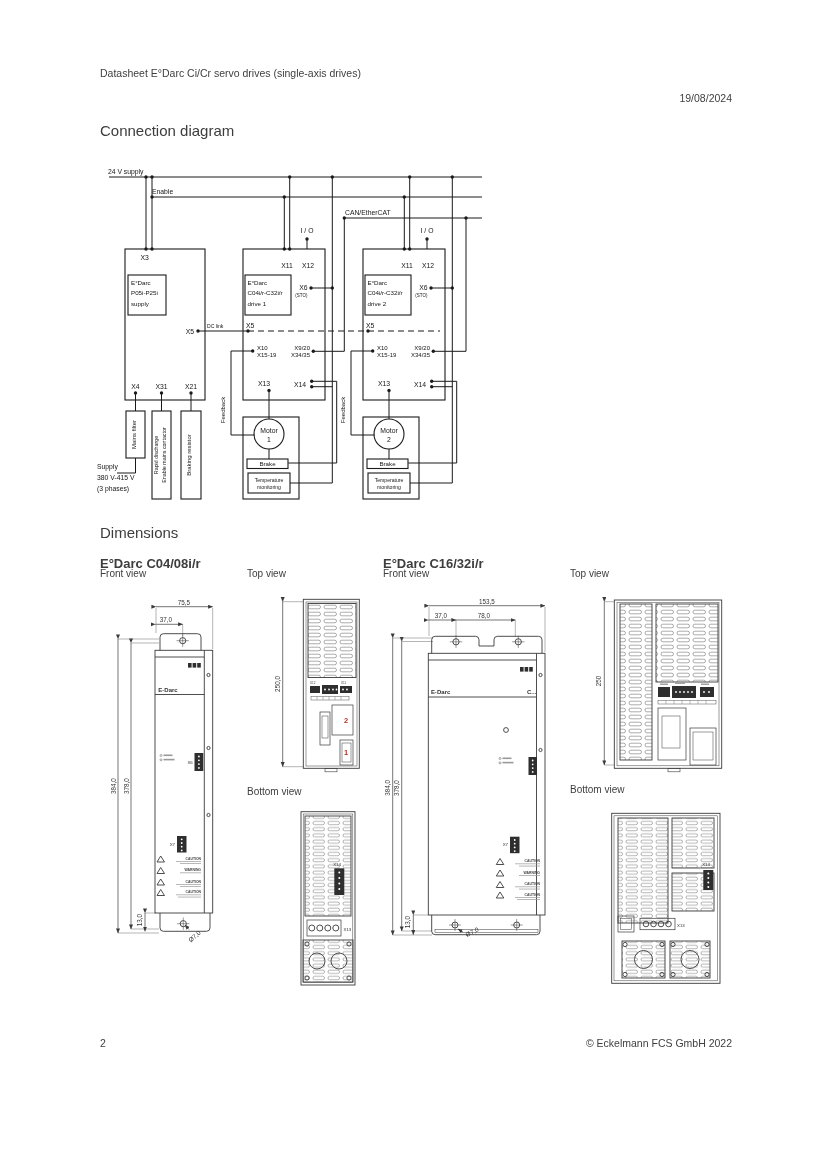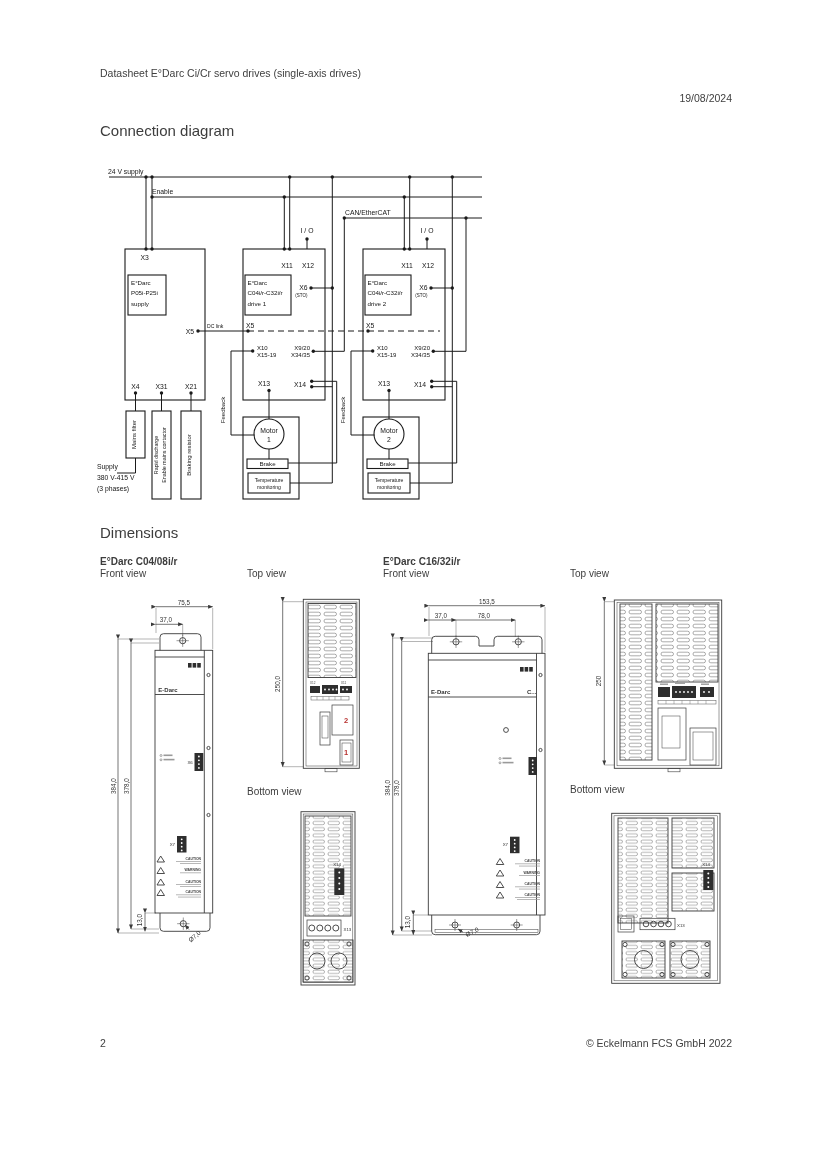--- a/index.html
+++ b/index.html
@@ -1,20 +1,20 @@
 <!DOCTYPE html>
 <html><head>
 <meta charset="utf-8">
 <style>
   html,body{margin:0;padding:0;background:#ffffff;}
   body{width:827px;height:1169px;position:relative;font-family:"Liberation Sans",sans-serif;color:#3b3b3b;overflow:hidden;}
   .abs{position:absolute;}
   .hdr{font-size:10.5px;color:#404040;}
   .h1{font-size:15px;font-weight:500;color:#3d3d3d;}
-  .mdl{font-size:10px;font-weight:bold;color:#3d3d3d;}
+  .mdl{font-size:13px;font-weight:bold;color:#3d3d3d;}
   .view{font-size:10px;color:#3d3d3d;text-align:center;}
   svg{position:absolute;overflow:visible;}
   svg text{font-family:"Liberation Sans",sans-serif;fill:#161616;}
   .ln{stroke:#1a1a1a;stroke-width:1;fill:none;}
   .bx{stroke:#1a1a1a;stroke-width:1.1;fill:none;}
   .dg{stroke:#3a3a3a;stroke-width:0.9;fill:none;}
   .dim{stroke:#3a3a3a;stroke-width:0.7;fill:none;}
   .ext{stroke:#5a5a5a;stroke-width:0.45;fill:none;}
   .dk{fill:#2e2e2e;stroke:none;}
   .pin{fill:#ffffff;}

